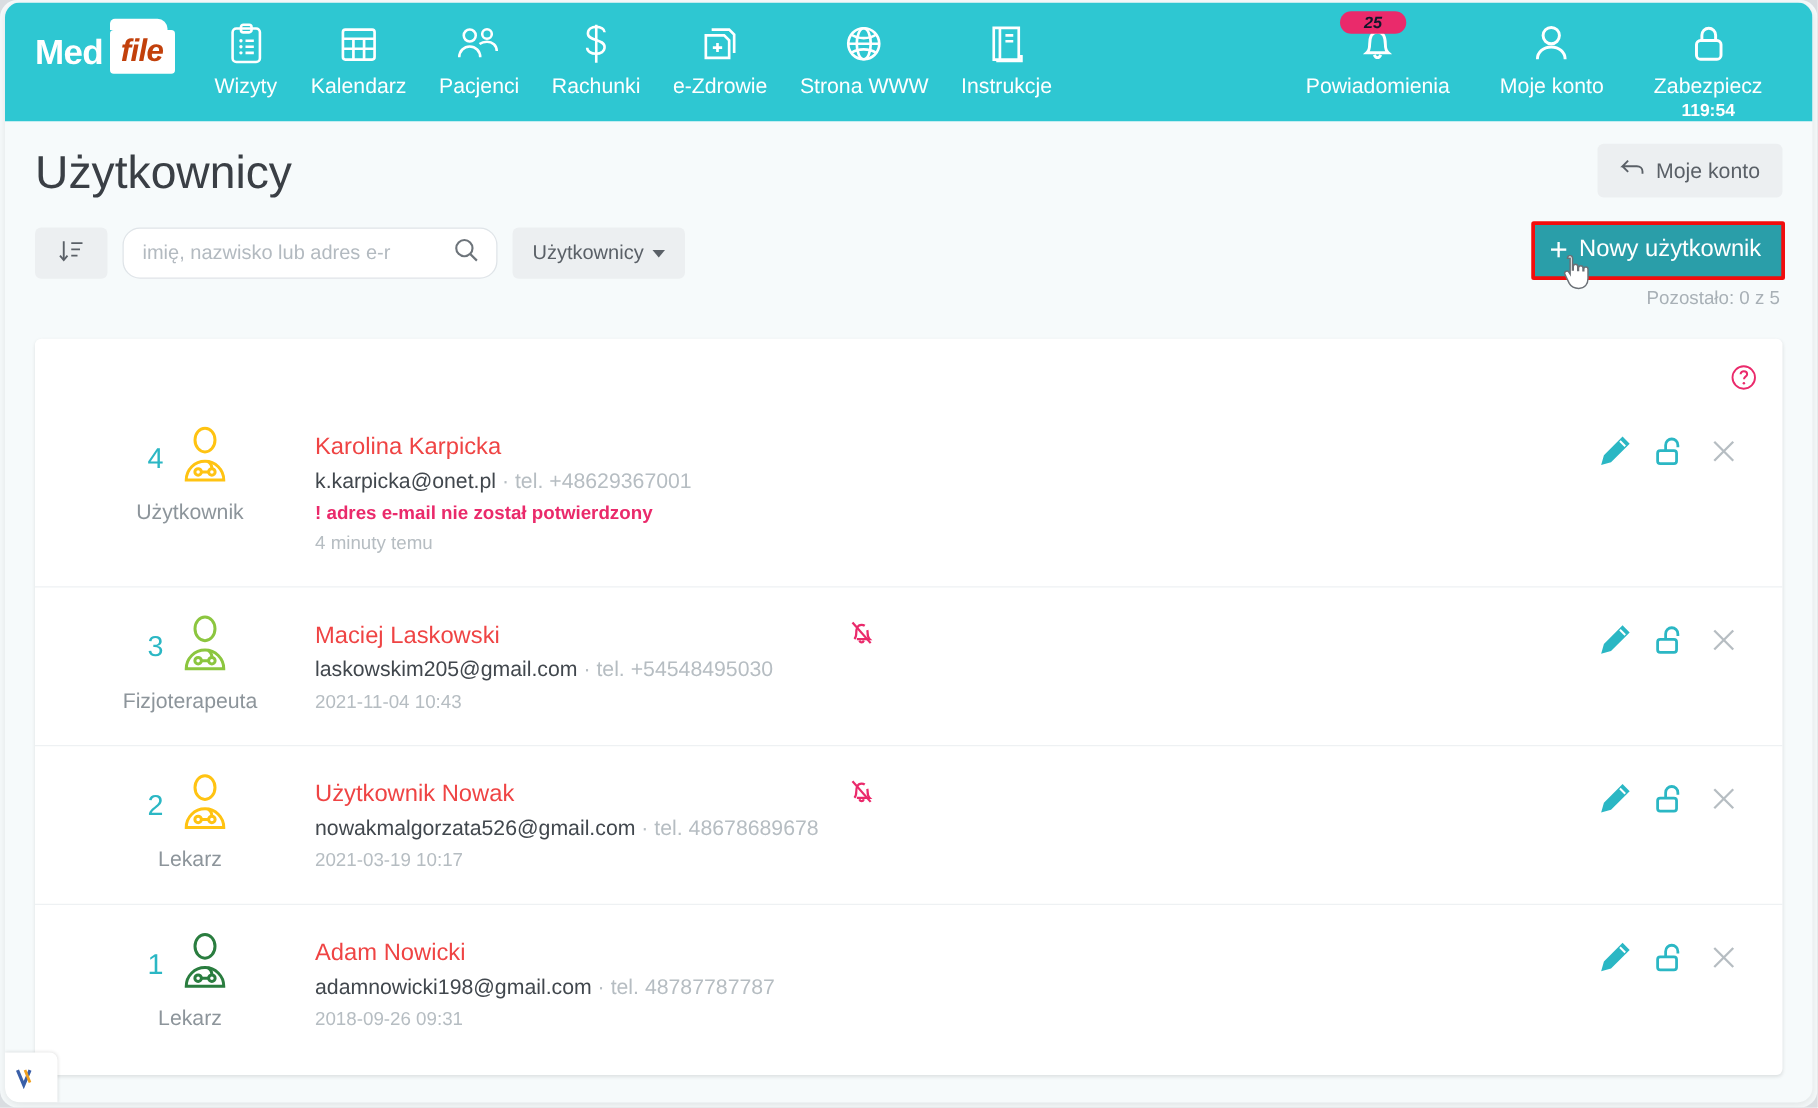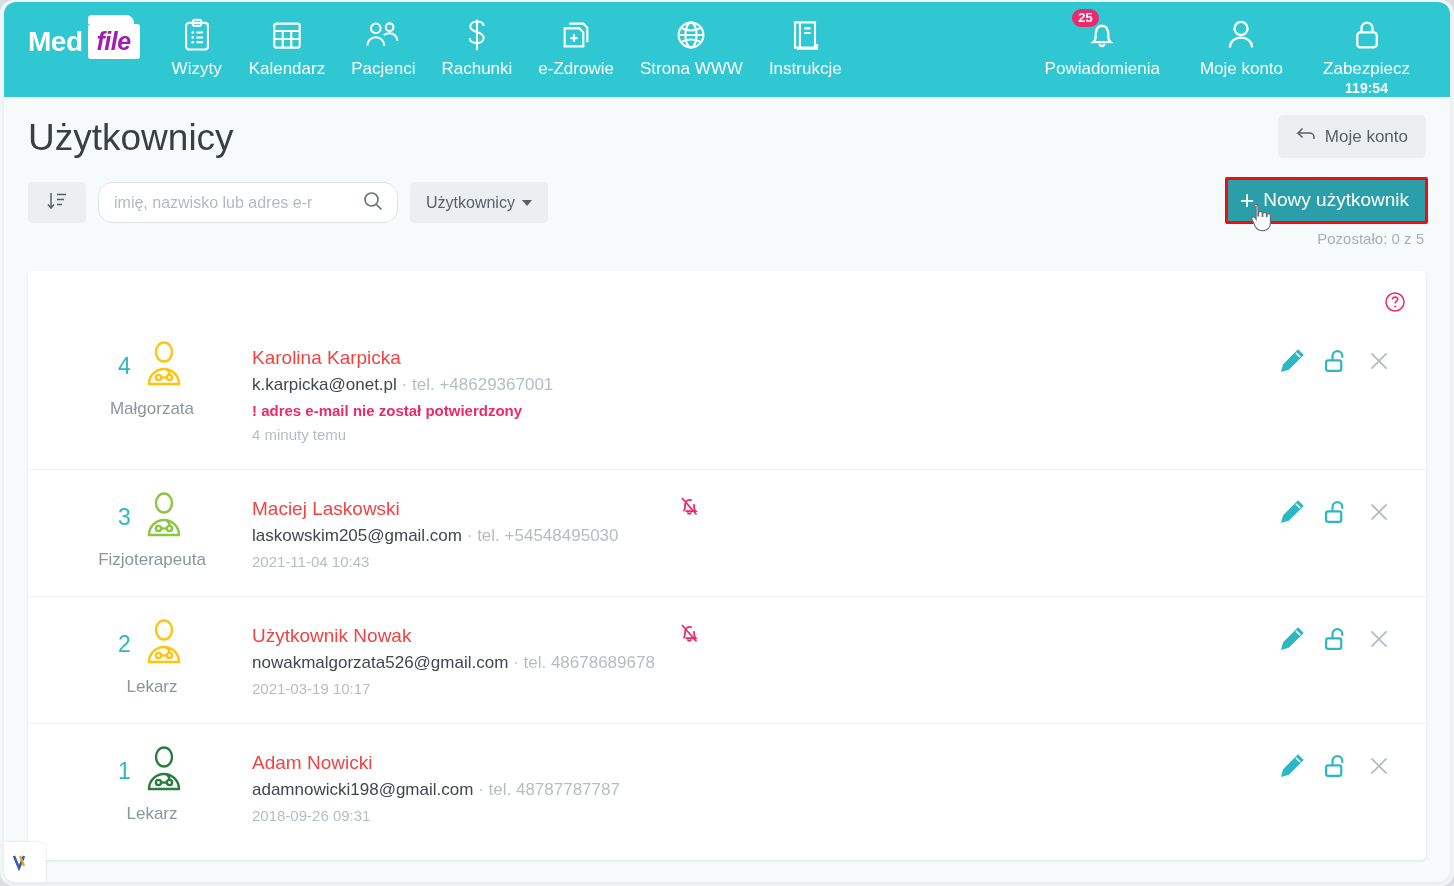--- a/index.html
+++ b/index.html
@@ -57,21 +57,21 @@
   }
   .logo .filebox::before {
     content: "";
     position: absolute;
     left: 0; top: -9px;
     width: 46px; height: 9px;
     background: #ffffff;
     border-radius: 4px 8px 0 0;
   }
   .logo .filetxt {
-    color: #a21caf;
+    color: #c2410c;
     font-size: 25px;
     font-weight: bold;
     font-style: italic;
     position: relative;
     z-index: 2;
     letter-spacing: -0.5px;
   }
 
   .nav-items { display: flex; align-items: flex-start; margin-top: 11px; }
   .nav-item {
@@ -89,26 +89,27 @@
     margin-top: 2px;
     white-space: nowrap;
   }
   .nav-right { display: flex; align-items: flex-start; margin-left: auto; margin-top: 11px; padding-right: 6px; }
   .nav-right .nav-item { padding: 0 20px; }
   .bell-wrap { position: relative; }
   .badge {
     position: absolute;
     left: -14px; top: -4px;
     background: #ea2a6b;
-    color: #ffffff;
+    color: #0f172a;
     border-radius: 11px;
     font-size: 13px;
     font-weight: bold;
-    padding: 2px 6px;
+    padding: 2px 19px;
     line-height: 14px;
+    font-style: italic;
   }
   .timer {
     font-size: 14px;
     font-weight: bold;
     color: #ffffff;
     margin-top: 1px;
   }
 
   
   .page-head {
@@ -517,21 +518,21 @@
             <svg width="44" height="46" viewBox="0 0 44 46" fill="none" stroke="#ffc312" stroke-width="2.4">
               <ellipse cx="22" cy="11" rx="8" ry="9.5"></ellipse>
               <path d="M7 43c0-8.3 6.7-15 15-15s15 6.7 15 15z"></path>
               <circle cx="16.5" cy="36.5" r="2.6"></circle>
               <circle cx="27.5" cy="36.5" r="2.6"></circle>
               <path d="M19 36.5h6"></path>
               <path d="M27.5 33.9c0-2.6-1.2-4.5-3-5.6"></path>
             </svg>
           </span>
         </div>
-        <div class="role-label">Małgorzata</div>
+        <div class="role-label">Użytkownik</div>
       </div>
       <div class="info-col">
         <div class="u-name">Karolina Karpicka</div>
         <div class="u-contact">
           <span>k.karpicka@onet.pl</span>
           <span class="sep">·</span>
           <span class="tel">tel.</span>
           <span class="tel">+48629367001</span>
         </div>
         <div class="u-warn">! adres e-mail nie został potwierdzony</div>

